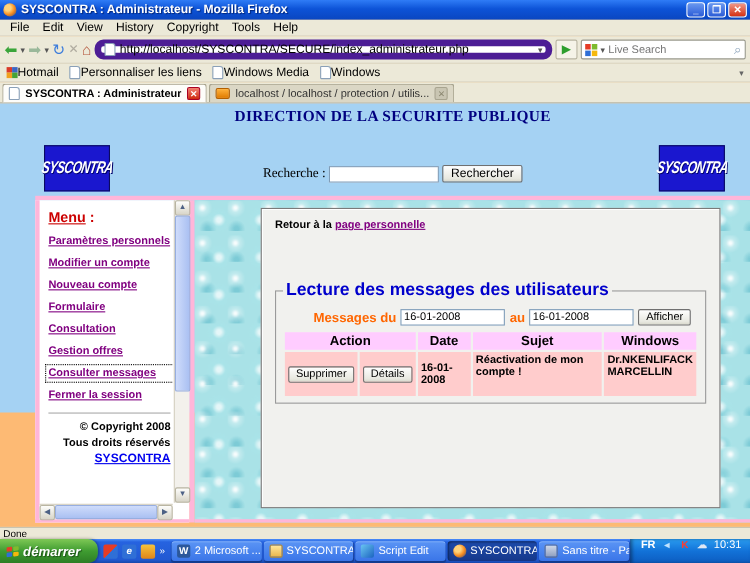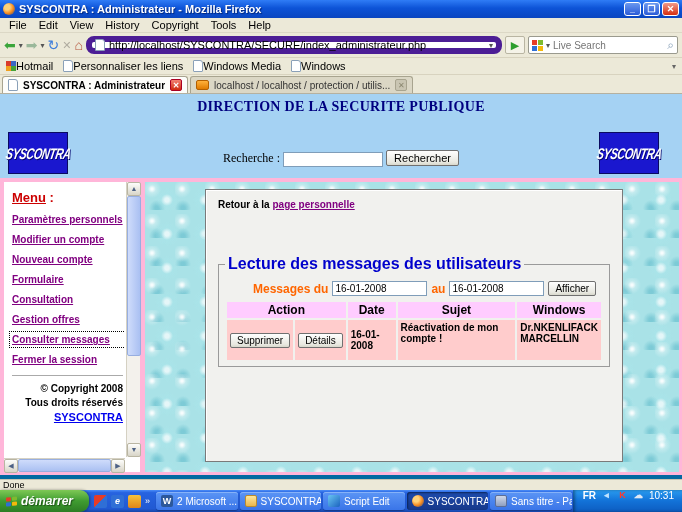--- a/index.html
+++ b/index.html
@@ -1,18 +1,18 @@
 <!DOCTYPE html>
 <html><head>
 <meta charset="utf-8">
 <style>
   * { margin:0; padding:0; box-sizing:border-box; }
   html,body { width:682px; height:512px; overflow:hidden; }
   body { font-family:"Liberation Sans", sans-serif; font-size:11px; }
-  #screen { position:relative; width:682px; height:512px; background:#0369a1; }
+  #screen { position:relative; width:682px; height:512px; background:#fdba74; }
 
   
   .titlebar { position:absolute; left:0; top:0; width:682px; height:18px;
     background:linear-gradient(180deg,#2f7cf6 0%,#0d53d7 45%,#0a46c0 100%);
     display:flex; align-items:center; padding:0 3px; color:#fff; font-weight:bold; }
   .ff-ball { width:12px; height:12px; border-radius:50%; margin-right:4px;
     background:radial-gradient(circle at 35% 35%, #ffd27a 0 25%, #f68b1f 55%, #1b3f8f 100%); }
   .titlebar-text { flex:1; font-size:11px; text-shadow:1px 1px 1px #00257a; white-space:nowrap; overflow:hidden; }
   .winbtns { display:flex; gap:2px; }
   .winbtn { width:17px; height:14px; border:1px solid #fff; border-radius:3px; color:#fff;
@@ -56,21 +56,21 @@
     border:1px solid #a8a48f; border-bottom:none; border-radius:3px 3px 0 0; max-width:240px; }
   .tab.active { background:#fdfdfa; font-weight:bold; }
   .tab.inactive { background:#dbd7c5; color:#333; }
   .tabclose { width:12px; height:12px; border-radius:2px; font-size:8px; line-height:11px; text-align:center; color:#fff; }
   .tabclose.red { background:linear-gradient(180deg,#f28072,#cf2a0e); border:1px solid #a02;}
   .tabclose.gray { background:#c9c5b2; border:1px solid #a8a48f; color:#8a866f; }
   .pma-ic { width:13px; height:10px; background:linear-gradient(180deg,#ffb13b,#e07b00); border:1px solid #b35f00; border-radius:2px; }
   .tab-label { white-space:nowrap; overflow:hidden; font-size:10px; }
 
   
-  .viewport { position:absolute; left:0; top:94px; width:682px; height:281px; background:#a5d2f3; }
+  .viewport { position:absolute; left:0; top:94px; width:682px; height:281px; background:#a5d2f3;padding-left:32px; }
   .site-header { position:relative; width:100%; height:84px; }
   .site-title { text-align:center; padding-top:5px; font-family:"Liberation Serif",serif;
     font-size:14px; font-weight:bold; color:#000080; letter-spacing:.3px; }
   .site-subtitle { margin:4px 0 0 55px; font-family:"DejaVu Serif",serif; font-style:italic;
     color:#a03a3a; font-size:12px; }
   .logo { position:absolute; width:60px; height:42px; background:#1a17cf; border:1px solid #0a0a60;
     display:flex; align-items:center; justify-content:center; }
   .logo.left { left:8px; top:38px; } .logo.right { right:23px; top:38px; }
   .logo span { color:#fff; font-weight:bold; font-style:italic; font-size:11px;
     transform:skewX(-10deg) scaleY(1.4); letter-spacing:-.5px; text-shadow:1px 1px 0 #00006a; }

